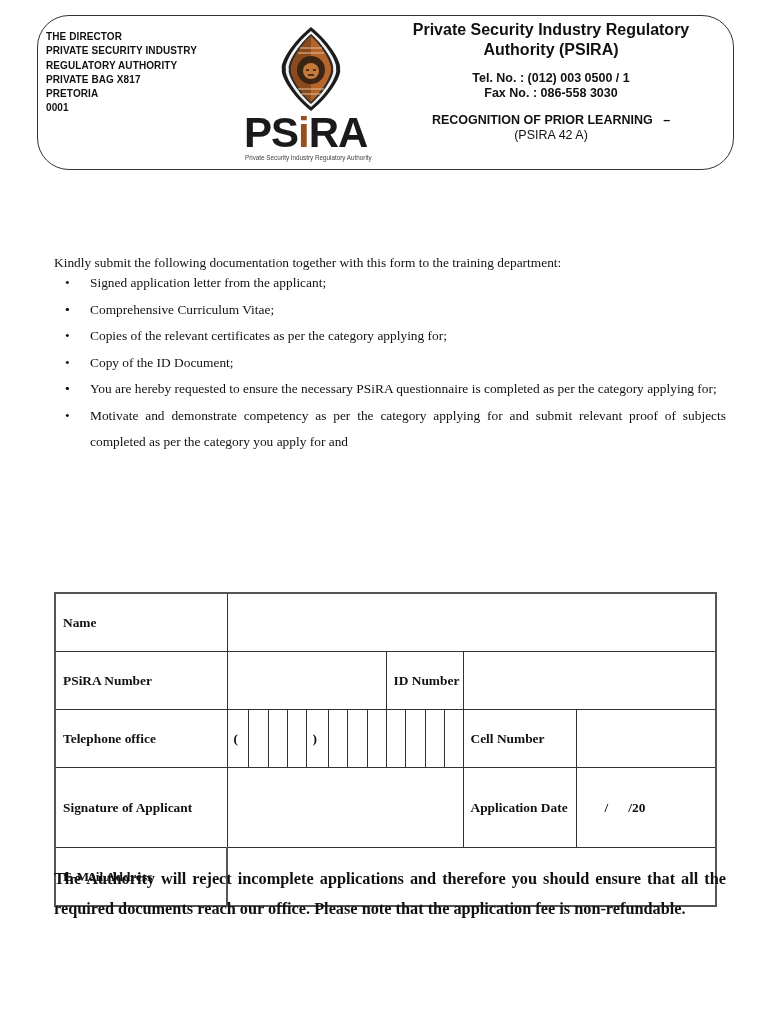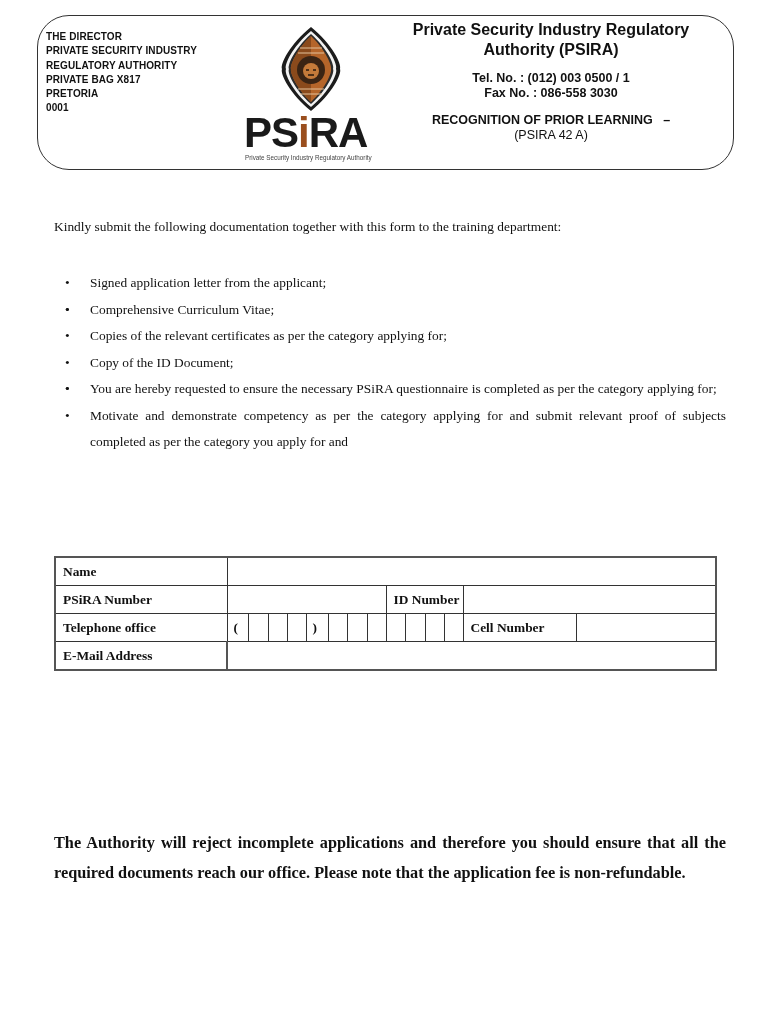--- a/index.html
+++ b/index.html
@@ -1,18 +1,18 @@
 <!DOCTYPE html>
 <html><head>
 <meta charset="utf-8">
 <style>
   html, body { margin: 0; padding: 0; background: #ffffff; }
   body { width: 770px; height: 1024px; position: relative; overflow: hidden; color: #111; }
   .sans { font-family: "Liberation Sans", "DejaVu Sans", sans-serif; }
-  .serif { font-family: "Liberation Serif", "DejaVu Serif", serif; }
+  .serif { font-family: "Liberation Serif", "DejaVu Serif", serif; margin-top: 36px; }
 
   
   .header-box {
     position: absolute; left: 37px; top: 15px; width: 697px; height: 155px;
     border: 1.5px solid #333; border-radius: 32px; box-sizing: border-box;
   }
   .addr {
     position: absolute; left: 46px; top: 30px;
     font-size: 10px; font-weight: bold; line-height: 14.3px; letter-spacing: 0.1px;
   }
@@ -43,21 +43,21 @@
   .bullets { position: absolute; left: 54px; top: 270px; width: 672px; margin: 0; padding: 0; list-style: none; }
   .bullets li { position: relative; padding-left: 36px; font-size: 13.4px; line-height: 26.5px; text-align: justify; }
   .bullets li .dot { position: absolute; left: 11px; top: 0; }
 
   
   .form-table {
     position: absolute; left: 54px; top: 556px; width: 661px; border-collapse: collapse;
     border: 2px solid #555; table-layout: fixed;
   }
   .form-table td {
-    border: 1px solid #333; padding: 0 7px; font-size: 13.4px; font-weight: bold; height: 27px;
+    border: 1px solid #333; padding: 15px 7px; font-size: 13.4px; font-weight: bold; height: 27px;
     vertical-align: middle; overflow: hidden; white-space: nowrap;
   }
   .form-table td.cell { padding: 0 0 0 6px; font-weight: bold; }
   .form-table td.lbl2 { white-space: normal; line-height: 17px; }
   .form-table td.date { text-align: left; padding-left: 28px; }
   .form-table td.email-val { border-left: 2px solid #555; }
   .form-table td.email-lbl { border-right: 2px solid #555; }
 
   .notice {
     position: absolute; left: 54px; top: 828px; width: 672px;
@@ -162,20 +162,26 @@
     <td class="cell"></td>
     <td class="cell"></td>
     <td class="cell"></td>
     <td class="cell" colspan="2"></td>
     <td class="cell"></td>
     <td class="cell"></td>
     <td class="cell"></td>
     <td>Cell Number</td>
     <td></td>
   </tr>
+  <tr style="height:51px">
+    <td style="height:49px">Signature of Applicant</td>
+    <td colspan="13"></td>
+    <td class="lbl2">Application Date</td>
+    <td class="date" style="white-space:pre">/      /20</td>
+  </tr>
   <tr>
     <td class="email-lbl">E-Mail Address</td>
     <td colspan="15" class="email-val"></td>
   </tr>
 </tbody>
   </table>
 
 <div class="notice serif">The Authority will reject incomplete applications and therefore you should ensure that all the required documents reach our office.  Please note that the application fee is non-refundable.</div>
 
 </body></html>

